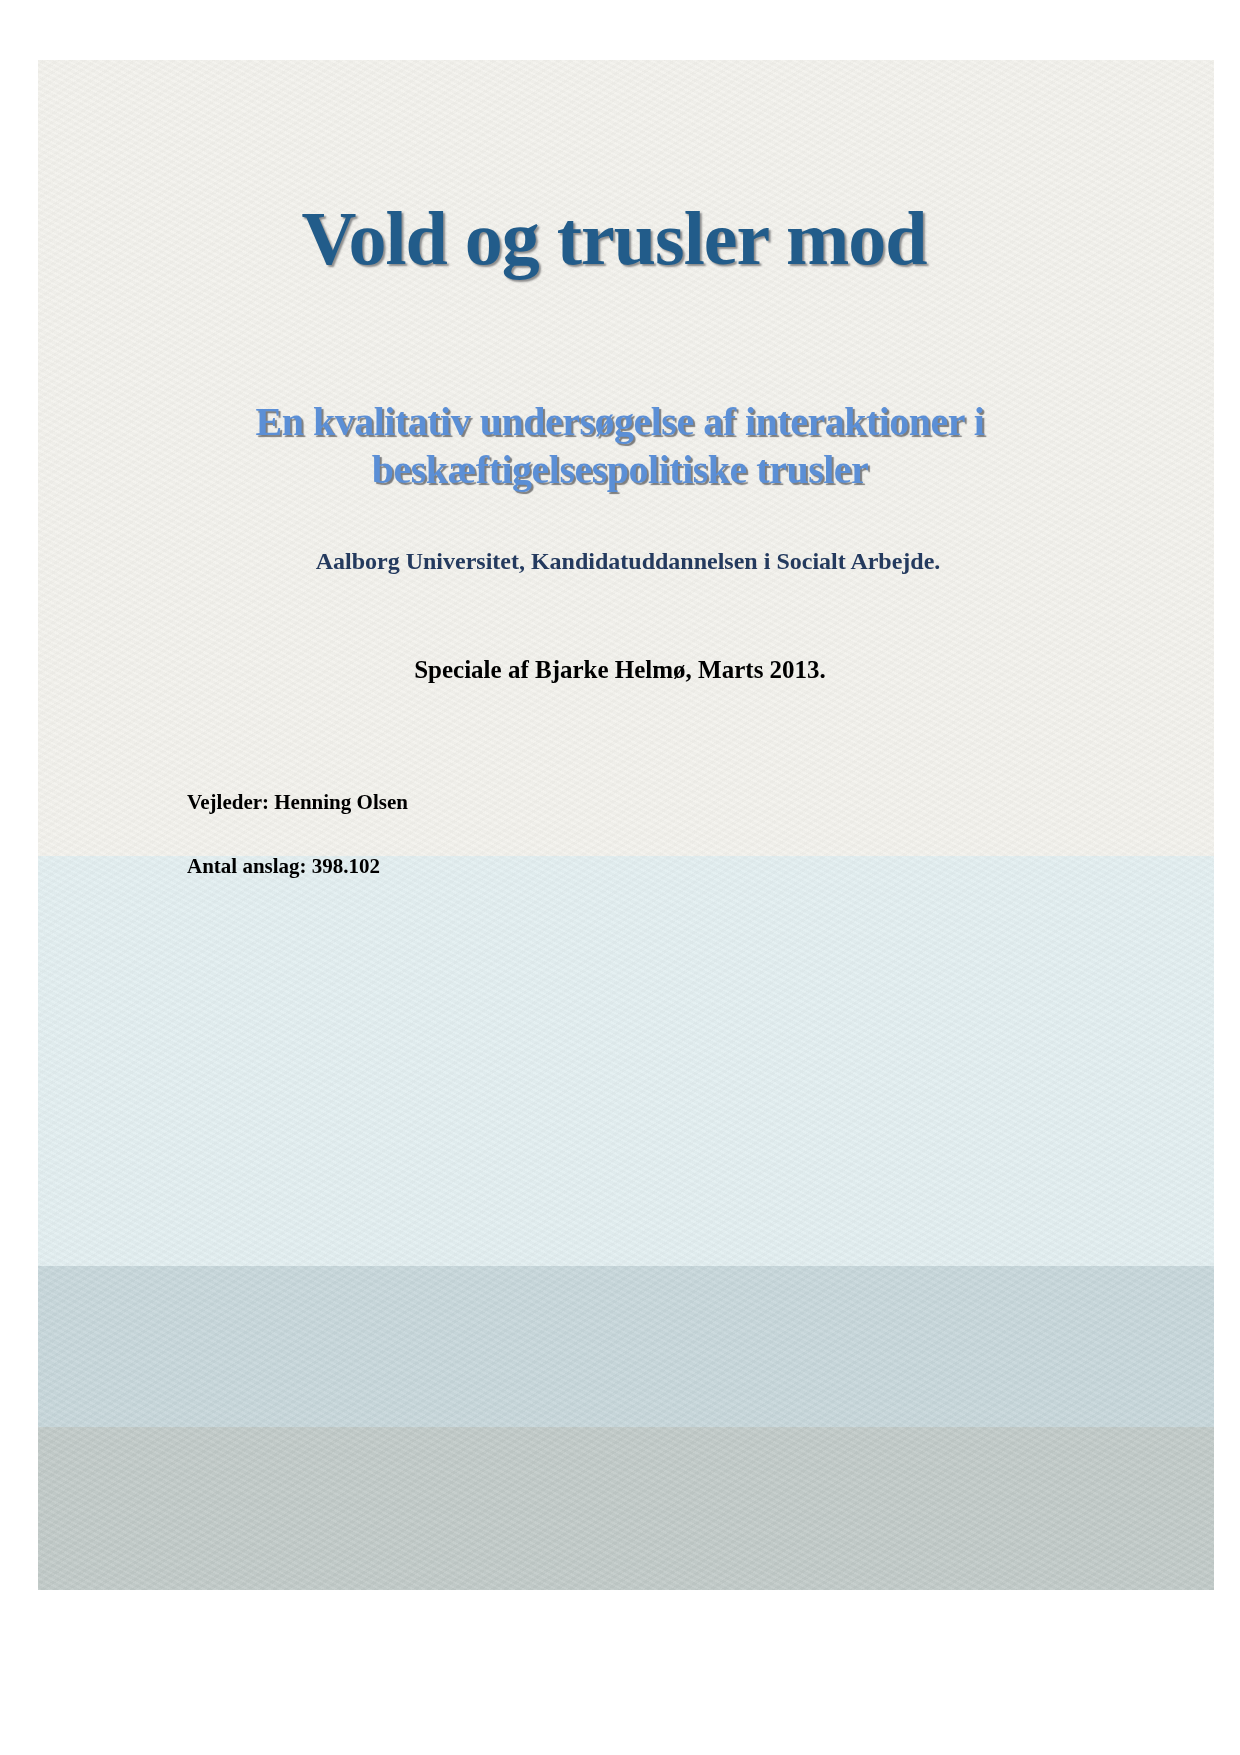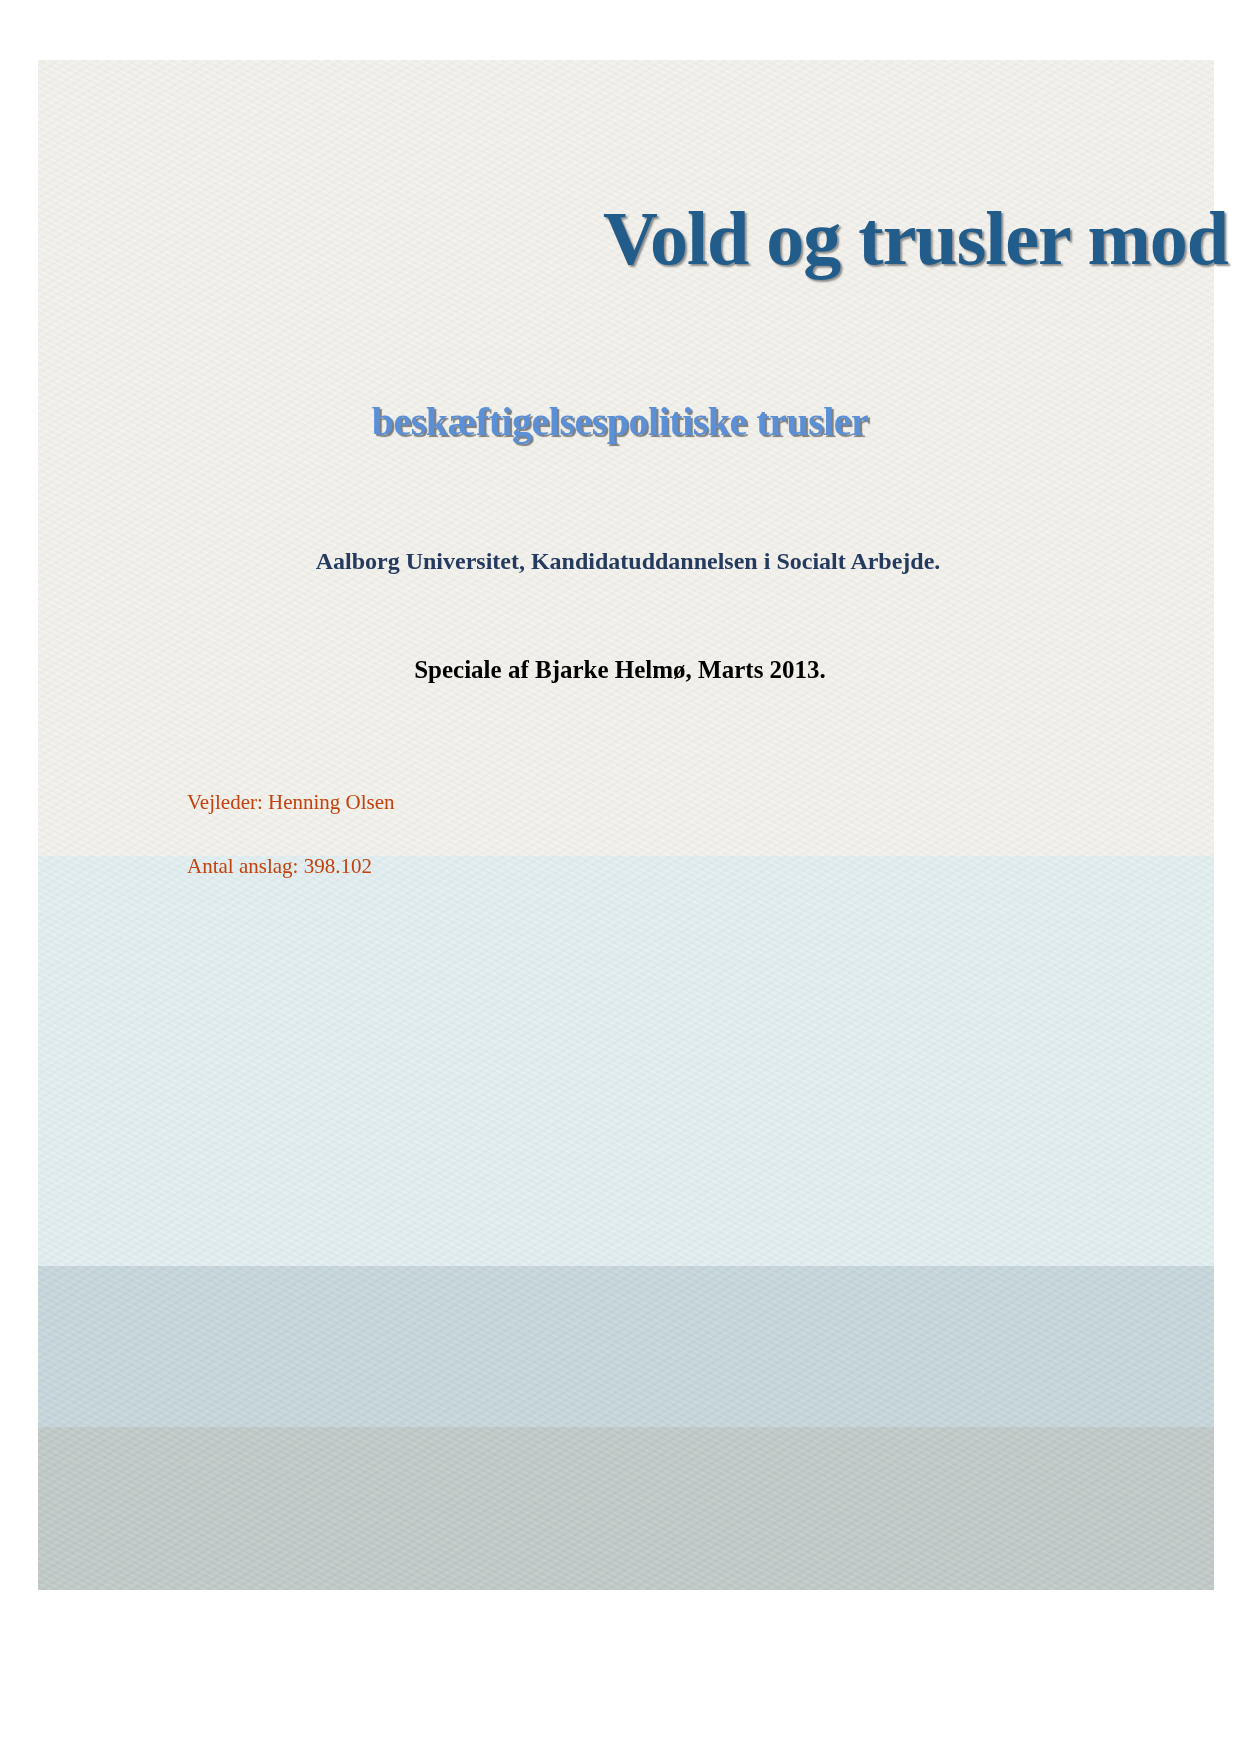--- a/index.html
+++ b/index.html
@@ -16,60 +16,61 @@
   .band-2 { top: 1206px; height: 161px; background: #c6d6da; }
   .band-3 { top: 1367px; height: 163px; background: #c0c9c7; }
   .texture {
     position: absolute; inset: 0;
     background-image:
       repeating-linear-gradient(27deg, rgba(255,255,255,0.06) 0 2px, rgba(0,0,0,0.015) 2px 5px),
       repeating-linear-gradient(-33deg, rgba(0,0,0,0.012) 0 3px, rgba(255,255,255,0.05) 3px 7px);
     pointer-events: none;
   }
   .title {
-    position: absolute; left: 0; width: 1228px; top: 195px; text-align: right;
+    position: absolute; left: 0; width: 1228px; top: 195px; text-align: center;
     font-weight: bold; font-size: 76px; line-height: 86px; color: #225c8a;
     text-shadow: 2px 2px 2px #8c8c8c;
     letter-spacing: -1px;
   }
   .subtitle {
     position: absolute; left: 0; width: 1240px; top: 398px; text-align: center;
     font-weight: bold; font-size: 40px; line-height: 48px; color: #5b8fd6;
     text-shadow: 2px 2px 1px #7d7d7d;
     letter-spacing: -0.5px;
   }
   .university {
     position: absolute; left: 8px; width: 1240px; top: 548px; text-align: center;
     font-weight: bold; font-size: 24px; color: #243a5e;
   }
   .speciale {
     position: absolute; left: 0; width: 1240px; top: 656px; text-align: center;
     font-weight: bold; font-size: 25px; color: #000;
   }
   .meta {
-    position: absolute; left: 187px; font-weight: normal; font-size: 21px; color: #c2410c;
+    position: absolute; left: 187px; font-weight: bold; font-size: 21px; color: #000000;
   }
   .advisor { top: 790px; }
   .chars { top: 854px; }
 </style>
 </head>
 <body>
 
 <div class="paper">
   <div class="band band-1"></div>
   <div class="band band-2"></div>
   <div class="band band-3"></div>
   <div class="texture"></div>
 </div>
 
 <div class="title">
   <div>Vold og trusler mod</div>
 </div>
 
 <div class="subtitle">
+  <div>En kvalitativ undersøgelse af interaktioner i</div>
   <div>beskæftigelsespolitiske trusler</div>
 </div>
 
 <div class="university">Aalborg Universitet, Kandidatuddannelsen i Socialt Arbejde.</div>
 
 <div class="speciale">Speciale af Bjarke Helmø, Marts 2013.</div>
 
 <div class="meta advisor">Vejleder: Henning Olsen</div>
 <div class="meta chars">Antal anslag: 398.102</div>
 

